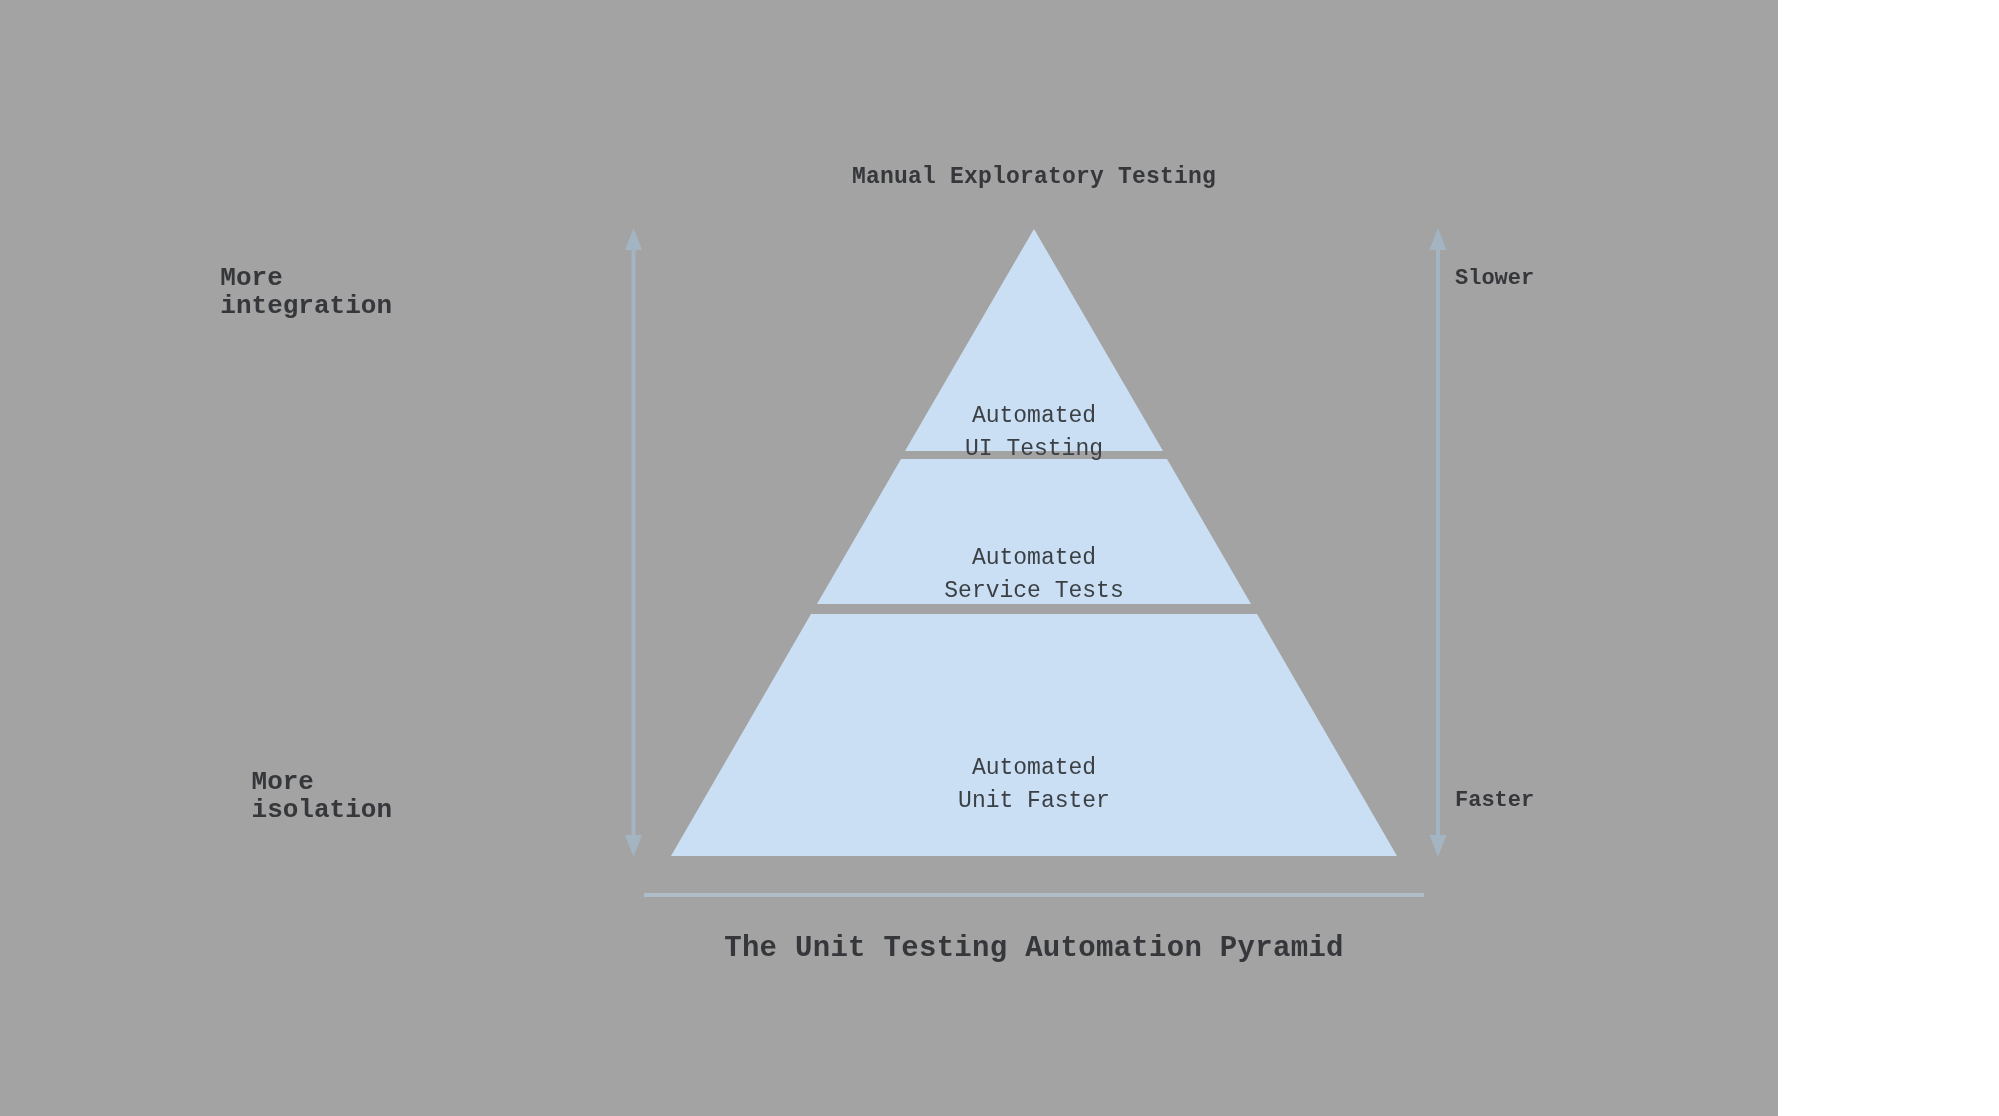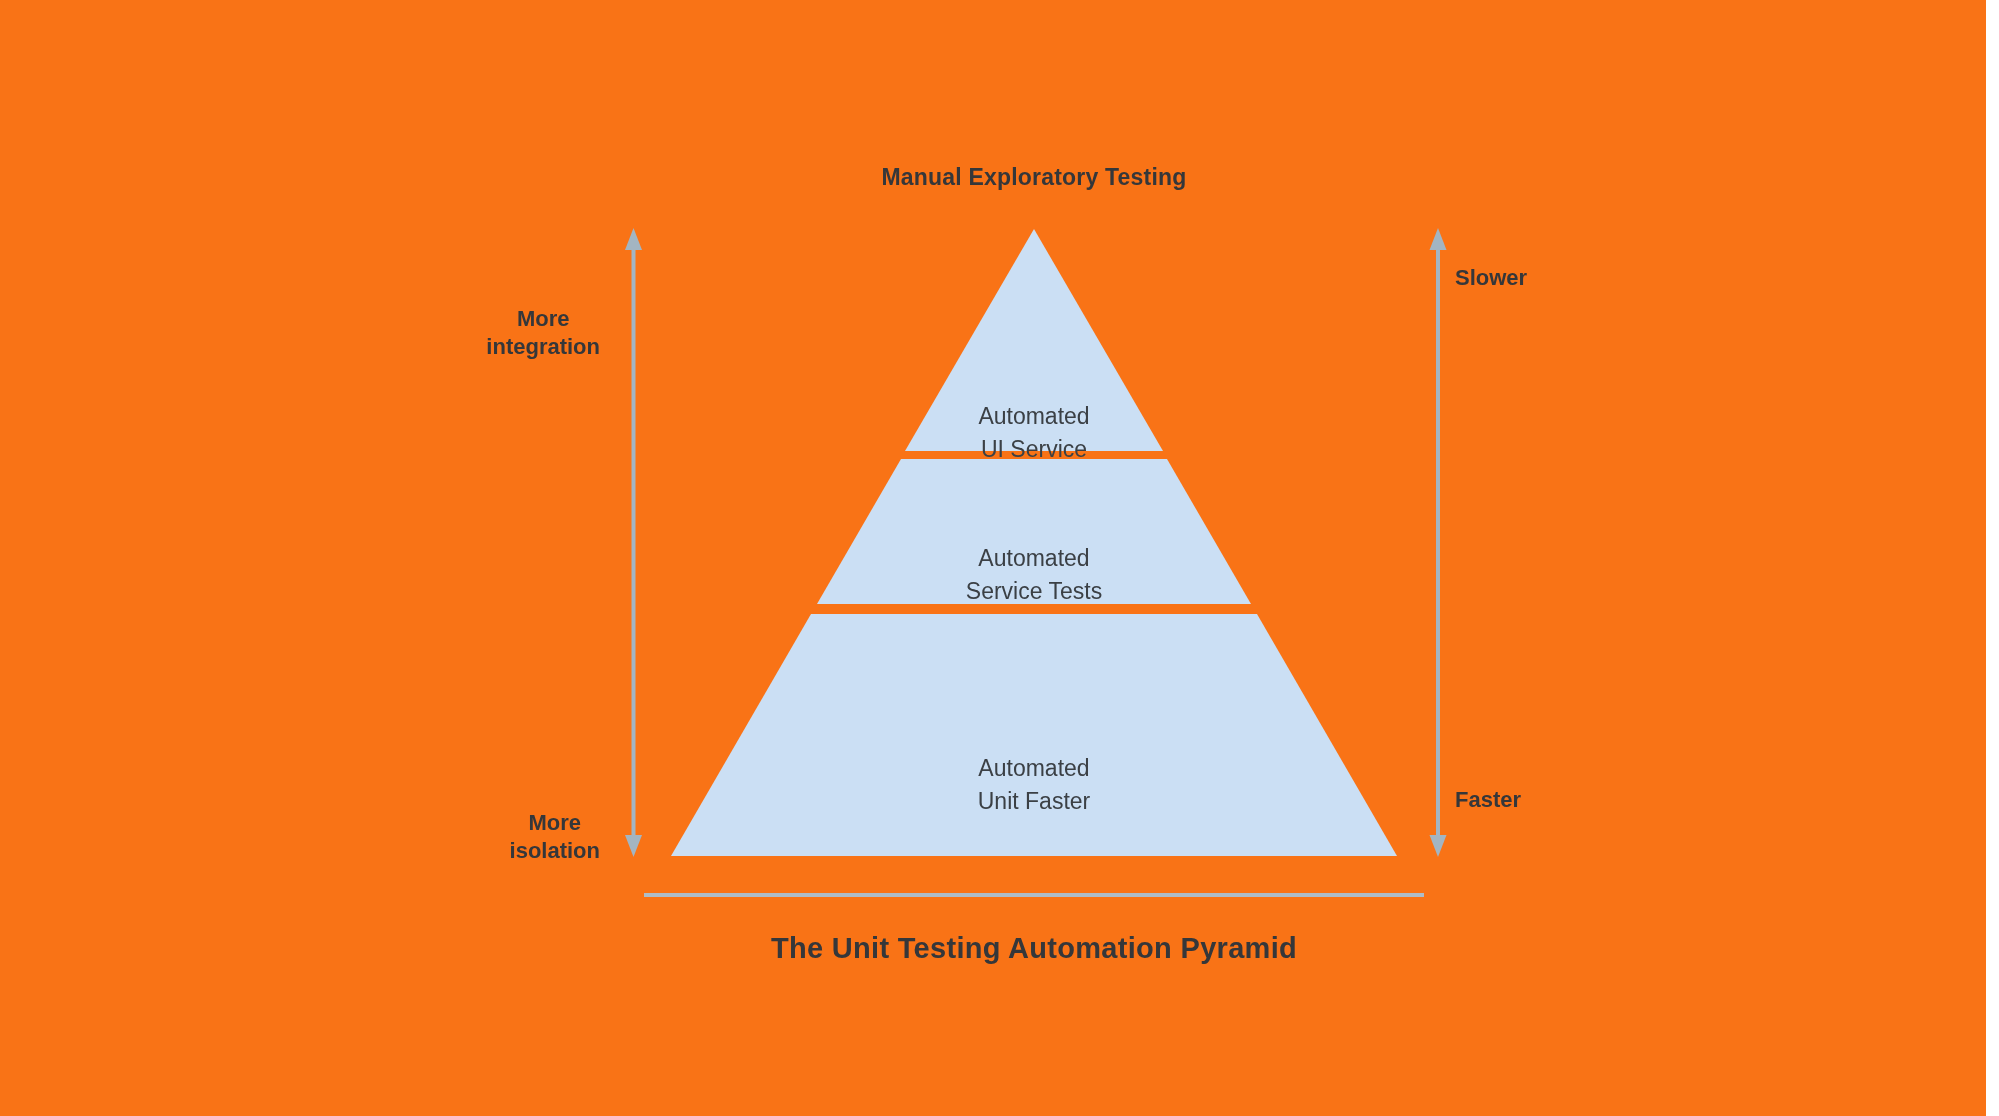--- a/index.html
+++ b/index.html
@@ -1,24 +1,25 @@
 <!DOCTYPE html>
 <html><head>
 <meta charset="utf-8">
 <style>
   * { margin: 0; padding: 0; box-sizing: border-box; }
   html, body { background: #ffffff; }
   body { font-family: "Liberation Sans", sans-serif; color: #3c4043; }
 
   .canvas {
     position: relative;
-    width: 1986px;
+    width: 1778px;
     height: 1116px;
-    background: #f97316;
+    background: #a3a3a3;
     overflow: hidden;
+    font-family: Liberation Mono, monospace;
   }
 
   .abs { position: absolute; }
   .center { transform: translate(-50%, -50%); text-align: center; }
 
   .diagram-svg { left: 0; top: 0; }
 
   .top-label {
     left: 1034px; top: 177px;
     font-size: 23px;
@@ -36,28 +37,27 @@
     color: #3b4045;
     white-space: nowrap;
     margin-top: 44px;
   }
   .lv1 { top: 389px; }
   .lv2 { top: 531px; }
   .lv3 { top: 741px; }
 
   .left-label {
     right: 1386px;
-    text-align: center;
-    font-size: 22px;
+    text-align: left;
+    font-size: 26px;
     line-height: 28px;
     font-weight: 700;
     color: #35373a;
     transform: translateY(-50%);
     white-space: nowrap;
-    margin-top: 41px;
   }
   .ll-top { top: 292px; }
   .ll-bottom { top: 796px; }
 
   .right-label {
     left: 1455px;
     text-align: left;
     font-size: 22px;
     font-weight: 700;
     color: #35373a;
@@ -101,21 +101,21 @@
       <polygon points="1438,857 1429.5,835 1446.5,835" fill="#a3b5c2"></polygon>
     </g>
 
     <line x1="644" y1="895" x2="1424" y2="895" stroke-width="4" stroke="#aebdc8"></line>
   </svg>
 
   <div class="abs center top-label">Manual Exploratory Testing</div>
 
   <div class="abs center level-label lv1">
     <div>Automated</div>
-    <div>UI Service</div>
+    <div>UI Testing</div>
   </div>
 
   <div class="abs center level-label lv2">
     <div>Automated</div>
     <div>Service Tests</div>
   </div>
 
   <div class="abs center level-label lv3">
     <div>Automated</div>
     <div>Unit Faster</div>

